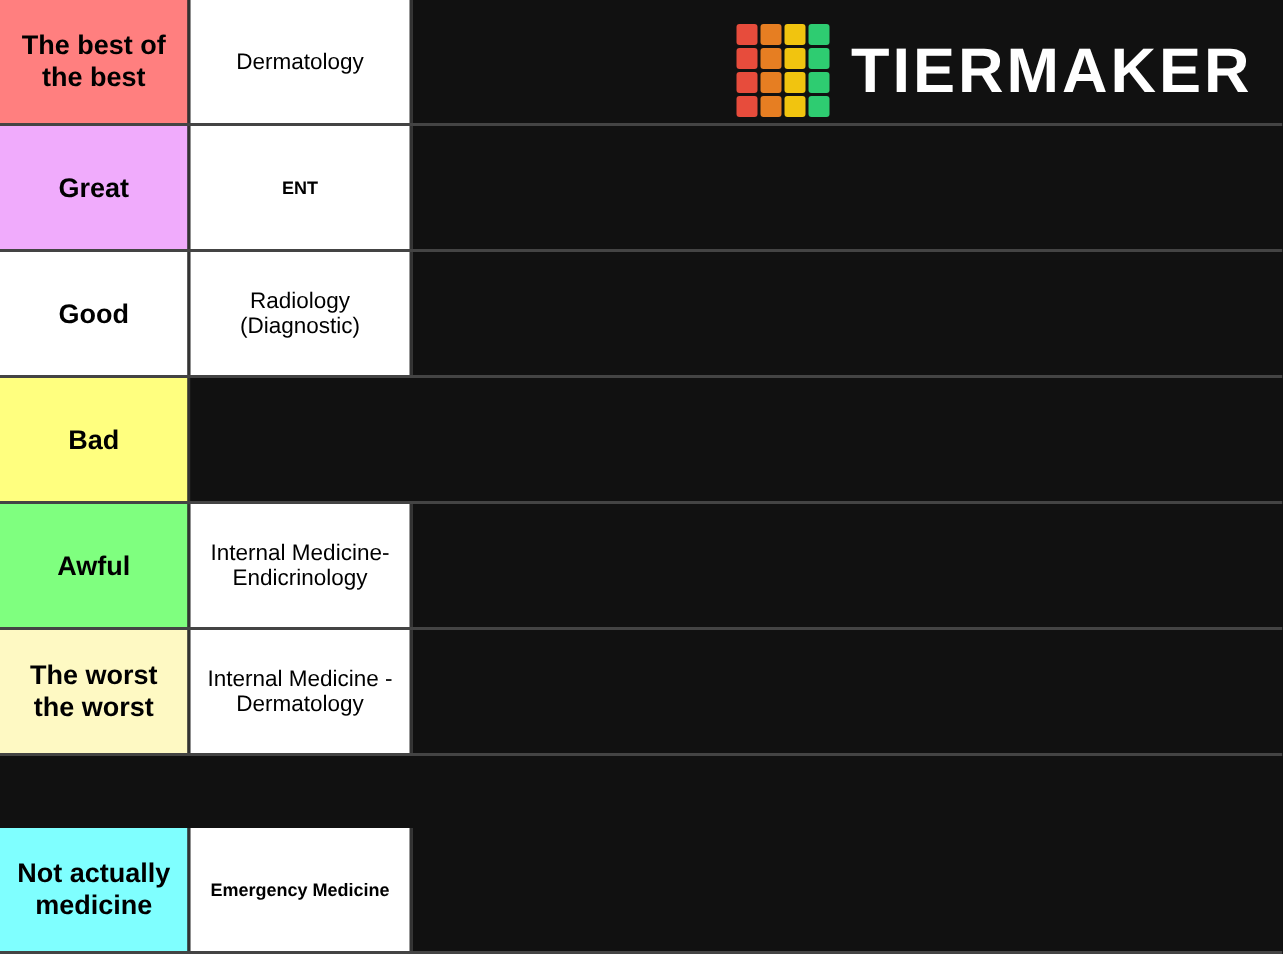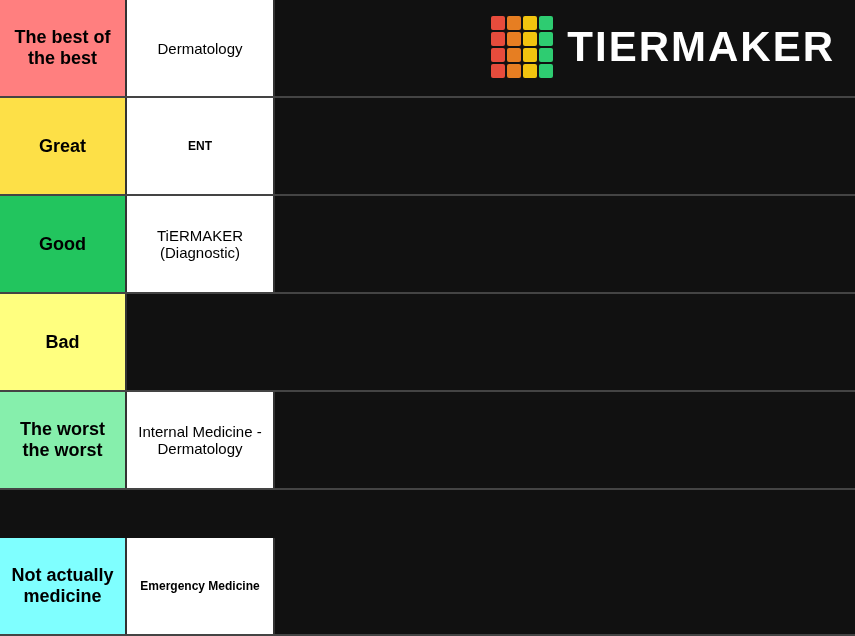--- a/index.html
+++ b/index.html
@@ -132,41 +132,48 @@
 
   <div id="tier-rows-container" style="display: flex; flex-direction: column; width: 855px; height: 636px;">
       <div class="tier-row" style="flex: 1 1 0%; border-bottom: 2px solid rgb(68, 68, 68);">
         <div class="tier-label" style="background: rgb(255, 127, 127);">The best of the best</div>
         <div class="tier-items">
           <div class="tier-item">Dermatology</div>
           <div class="tier-empty"></div>
         </div>
       </div>
       <div class="tier-row" style="flex: 1 1 0%; border-bottom: 2px solid rgb(68, 68, 68);">
-        <div class="tier-label" style="background: #fde047;">Great</div>
+        <div class="tier-label" style="background: #f0abfc;">Great</div>
         <div class="tier-items">
           <div class="tier-item bold-text">ENT</div>
           <div class="tier-empty"></div>
         </div>
       </div>
       <div class="tier-row" style="flex: 1 1 0%; border-bottom: 2px solid rgb(68, 68, 68);">
-        <div class="tier-label" style="background: #22c55e;">Good</div>
+        <div class="tier-label" style="background: #ffffff;">Good</div>
         <div class="tier-items">
-          <div class="tier-item">TiERMAKER (Diagnostic)</div>
+          <div class="tier-item">Radiology (Diagnostic)</div>
           <div class="tier-empty"></div>
         </div>
       </div>
       <div class="tier-row" style="flex: 1 1 0%; border-bottom: 2px solid rgb(68, 68, 68);">
         <div class="tier-label" style="background: rgb(255, 255, 127);">Bad</div>
         <div class="tier-items">
           <div class="tier-empty"></div>
         </div>
       </div>
       <div class="tier-row" style="flex: 1 1 0%; border-bottom: 2px solid rgb(68, 68, 68);">
-        <div class="tier-label" style="background: #86efac;">The worst the worst</div>
+        <div class="tier-label" style="background: rgb(127, 255, 127);">Awful</div>
+        <div class="tier-items">
+          <div class="tier-item">Internal Medicine- Endicrinology</div>
+          <div class="tier-empty"></div>
+        </div>
+      </div>
+      <div class="tier-row" style="flex: 1 1 0%; border-bottom: 2px solid rgb(68, 68, 68);">
+        <div class="tier-label" style="background: #fef9c3;">The worst the worst</div>
         <div class="tier-items">
           <div class="tier-item">Internal Medicine - Dermatology</div>
           <div class="tier-empty"></div>
         </div>
       </div>
       <div class="tier-row" style="flex: 1 1 0%; border-bottom: 2px solid rgb(68, 68, 68); margin-top: 48px;">
         <div class="tier-label" style="background: rgb(127, 255, 255);">Not actually medicine</div>
         <div class="tier-items">
           <div class="tier-item bold-text">Emergency Medicine</div>
           <div class="tier-empty"></div>

